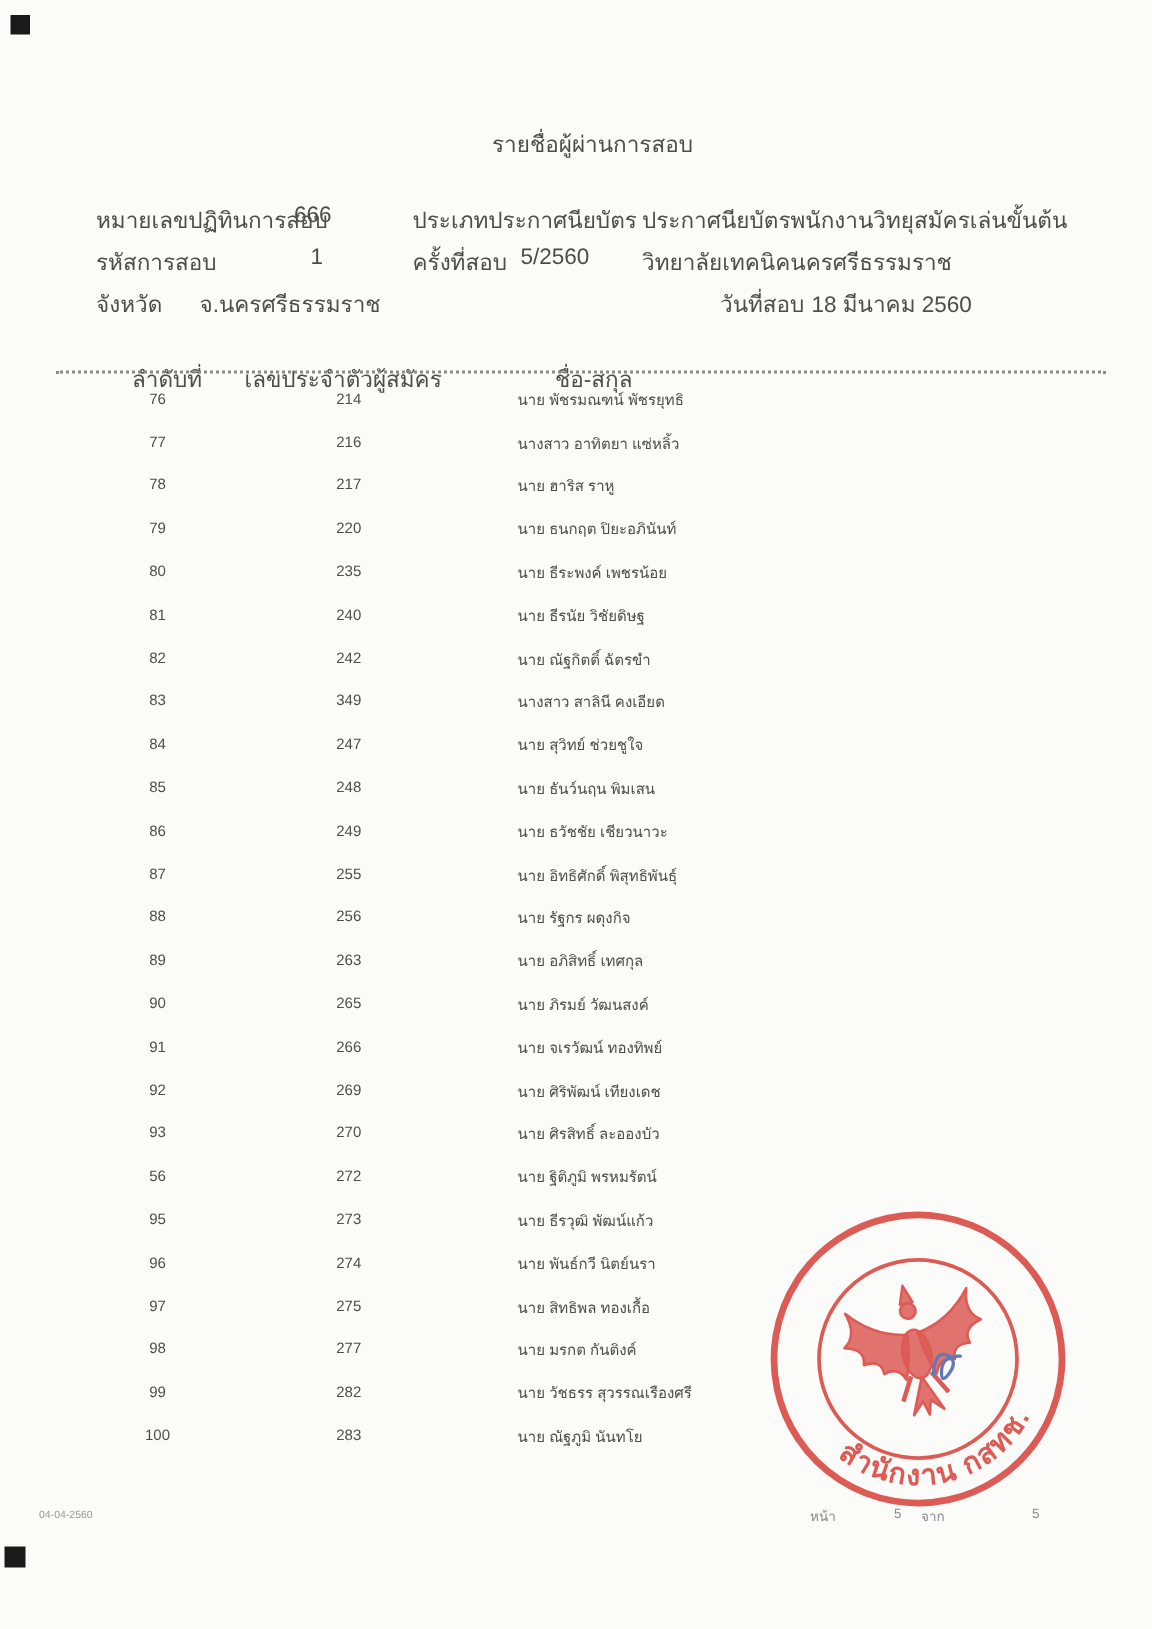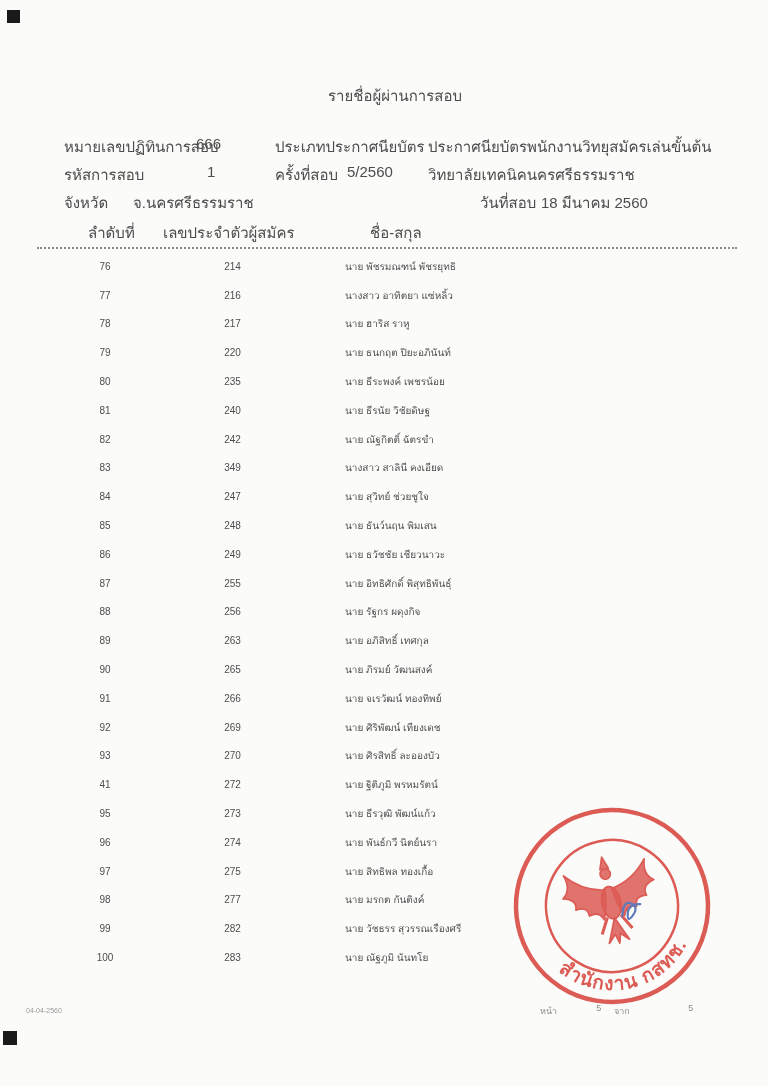--- a/index.html
+++ b/index.html
@@ -8,29 +8,29 @@
     background:#fbfbfa;
     font-family:"Liberation Sans","DejaVu Sans",sans-serif;
     color:#4d4d4d;
     position:relative;
     overflow:hidden;
   }
   .title { position:absolute; top:84px; left:0; width:100%; text-align:center; font-size:15px;margin-left:11px; }
   .hdr { position:absolute; top:135px; left:0; width:652px; height:84px; font-size:15px; }
   .hdr span { position:absolute; white-space:nowrap; }
   .thead { position:absolute; top:221px; left:0; width:768px; font-size:15px; }
-  .thead span { position:absolute; white-space:nowrap; }
+  .thead span { position:absolute; white-space:nowrap;margin-top:20px; }
   .dotline { position:absolute; top:247px; left:37px; width:700px; border-top:2px dotted #8a8a8a; }
   .rows { position:absolute; top:252px; left:40px; width:700px; }
   .row { display:flex; align-items:center; height:28.8px; font-size:10px; }
   .c-no { width:130px; text-align:center; }
   .c-id { width:125px; text-align:center; }
   .c-name { padding-left:50px; white-space:nowrap; }
   .footer-code { position:absolute; left:26px; top:1007px; font-size:7px; color:#9a9a9a; }
-  .fp { position:absolute; top:1004px; font-size:9px; color:#8a8a8a; white-space:nowrap;font-family:Liberation Mono, monospace; }
+  .fp { position:absolute; top:1004px; font-size:9px; color:#8a8a8a; white-space:nowrap; }
   .stamp { position:absolute; left:512px; top:806px; width:200px; height:200px;
            transform:rotate(-12deg); opacity:.88; pointer-events:none; }
   .scan-mark { position:absolute; background:#1a1a1a; }
   .tl { left:7px; top:10px; width:13px; height:13px; }
   .bl { left:3px; top:1031px; width:14px; height:14px; }
 </style>
 </head>
 <body>
 
 <div>
@@ -170,21 +170,21 @@
         <span class="c-name">นาย ศิริพัฒน์ เทียงเดช</span>
       </div>
 
       <div class="row">
         <span class="c-no">93</span>
         <span class="c-id">270</span>
         <span class="c-name">นาย ศิรสิทธิ์ ละอองบัว</span>
       </div>
 
       <div class="row">
-        <span class="c-no">41</span>
+        <span class="c-no">56</span>
         <span class="c-id">272</span>
         <span class="c-name">นาย ฐิติภูมิ พรหมรัตน์</span>
       </div>
 
       <div class="row">
         <span class="c-no">95</span>
         <span class="c-id">273</span>
         <span class="c-name">นาย ธีรวุฒิ พัฒน์แก้ว</span>
       </div>
 

